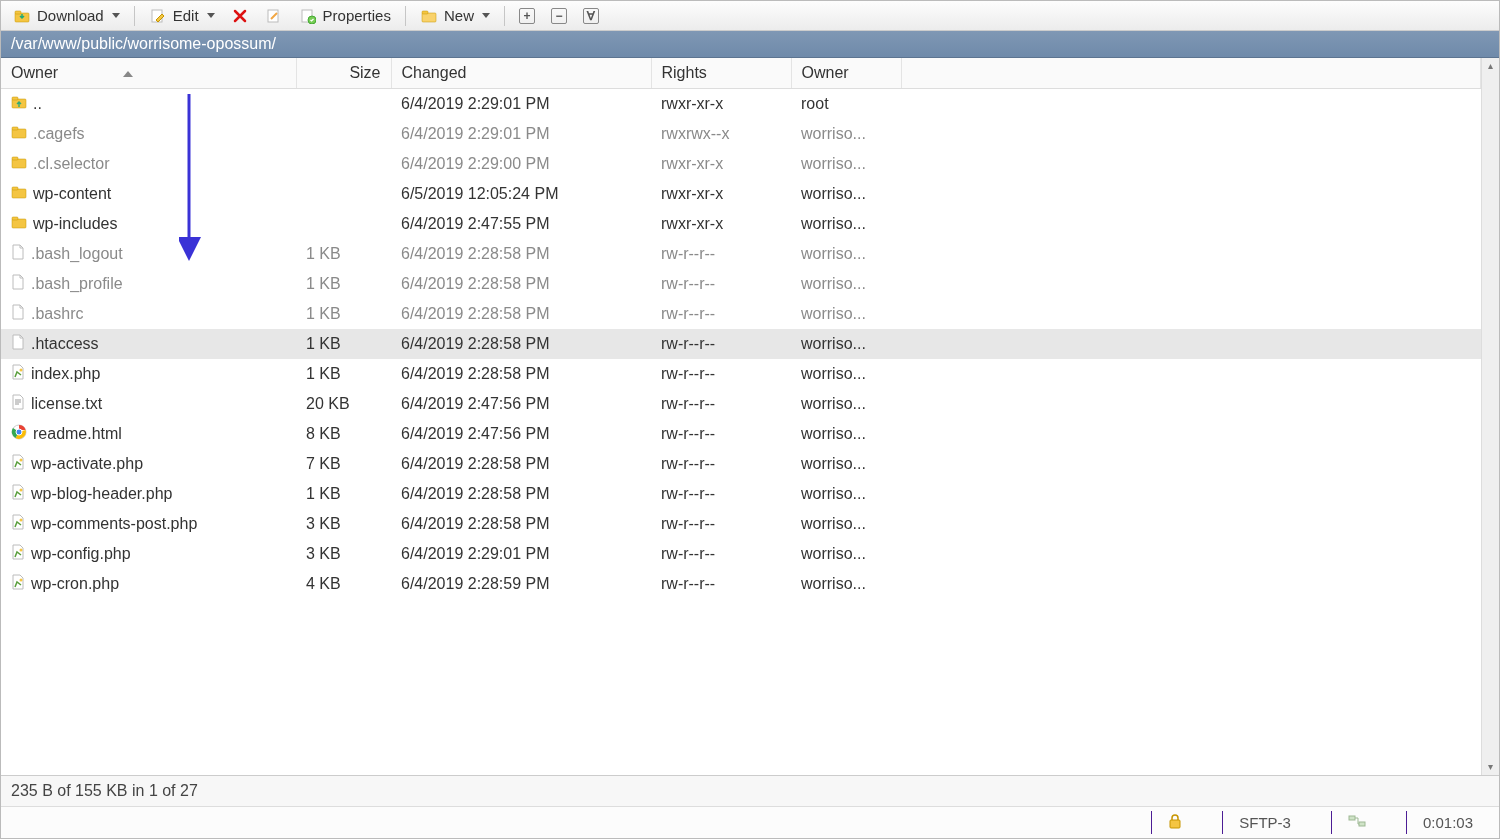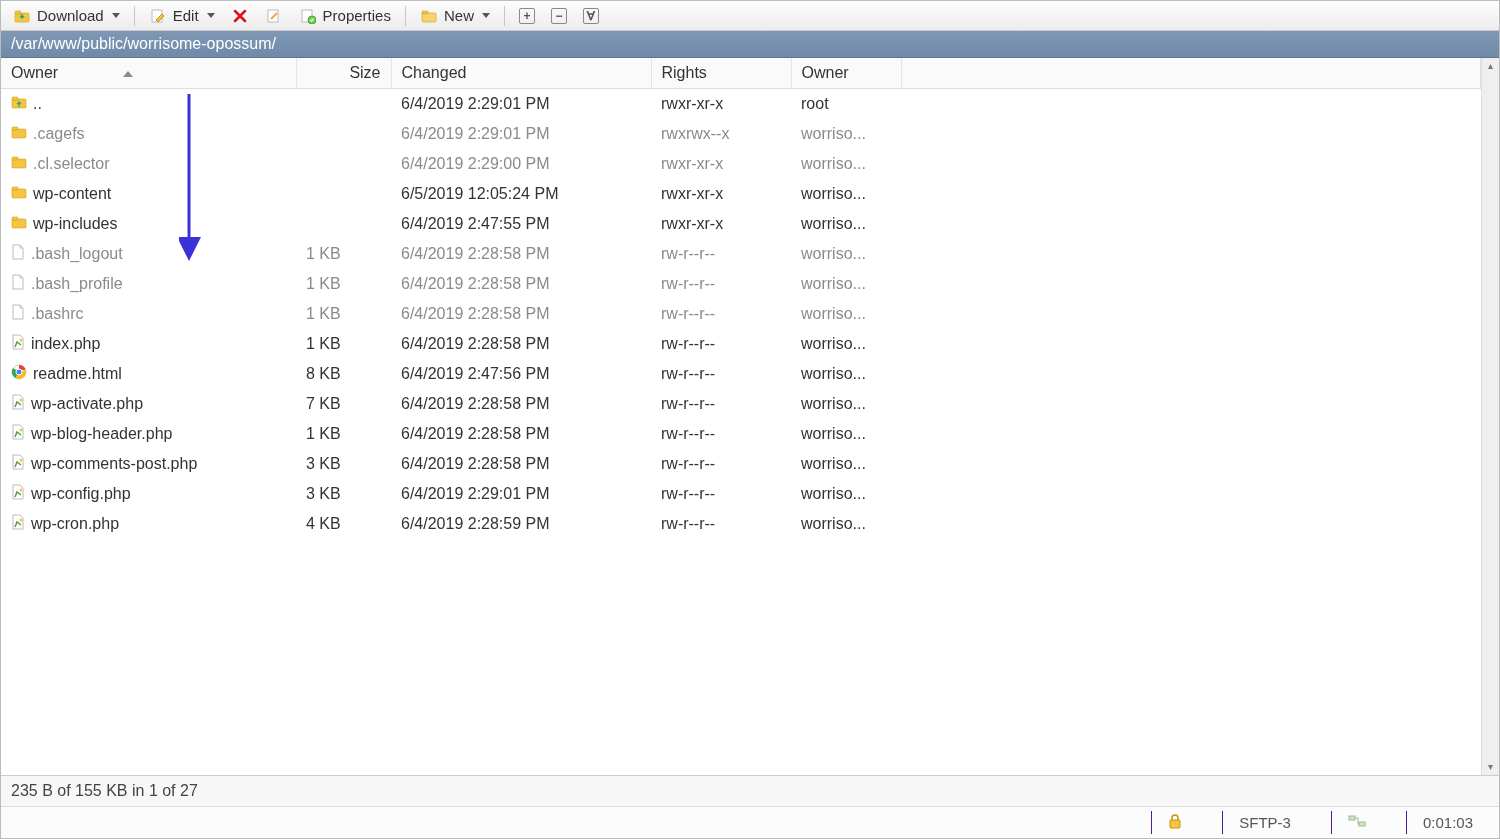--- a/index.html
+++ b/index.html
@@ -342,31 +342,59 @@
                     <path d="M9 1 V4 H12" fill="none" stroke="#bcbcbc"></path>
                   </svg></span>
                 <span>.bashrc</span>
               </td>
               <td class="size">1 KB</td>
               <td>6/4/2019 2:28:58 PM</td>
               <td>rw-r--r--</td>
               <td>worriso...</td>
               <td></td>
             </tr>
+            <tr class="selected">
+              <td class="name">
+                <span><svg width="14" height="16" viewBox="0 0 14 16">
+                    <path d="M2 1 H9 L12 4 V15 H2 Z" fill="#fff" stroke="#bcbcbc"></path>
+                    <path d="M9 1 V4 H12" fill="none" stroke="#bcbcbc"></path>
+                  </svg></span>
+                <span>.htaccess</span>
+              </td>
+              <td class="size">1 KB</td>
+              <td>6/4/2019 2:28:58 PM</td>
+              <td>rw-r--r--</td>
+              <td>worriso...</td>
+              <td></td>
+            </tr>
             <tr>
               <td class="name">
                 <span><svg width="14" height="16" viewBox="0 0 14 16">
                     <path d="M2 1 H9 L12 4 V15 H2 Z" fill="#fff" stroke="#bcbcbc"></path>
                     <polyline points="4,13 6,8 10,11" fill="none" stroke="#5a9e3c" stroke-width="1.5"></polyline>
                     <circle cx="10" cy="6" r="1.5" fill="#f4c542"></circle>
                   </svg></span>
                 <span>index.php</span>
               </td>
               <td class="size">1 KB</td>
               <td>6/4/2019 2:28:58 PM</td>
+              <td>rw-r--r--</td>
+              <td>worriso...</td>
+              <td></td>
+            </tr>
+            <tr>
+              <td class="name">
+                <span><svg width="14" height="16" viewBox="0 0 14 16">
+                    <path d="M2 1 H9 L12 4 V15 H2 Z" fill="#fff" stroke="#bcbcbc"></path>
+                    <path d="M4 6 H10 M4 8 H10 M4 10 H8" stroke="#999" stroke-width="1"></path>
+                  </svg></span>
+                <span>license.txt</span>
+              </td>
+              <td class="size">20 KB</td>
+              <td>6/4/2019 2:47:56 PM</td>
               <td>rw-r--r--</td>
               <td>worriso...</td>
               <td></td>
             </tr>
             <tr>
               <td class="name">
                 <span><svg width="16" height="16" viewBox="0 0 16 16">
                     <circle cx="8" cy="8" r="7" fill="#fff" stroke="#ccc"></circle>
                     <path d="M8 1 A7 7 0 0 1 14.6 6 L8 6 Z" fill="#ea4335"></path>
                     <path d="M14.6 6 A7 7 0 0 1 4.5 14 L8 8 Z" fill="#fbbc05"></path>

